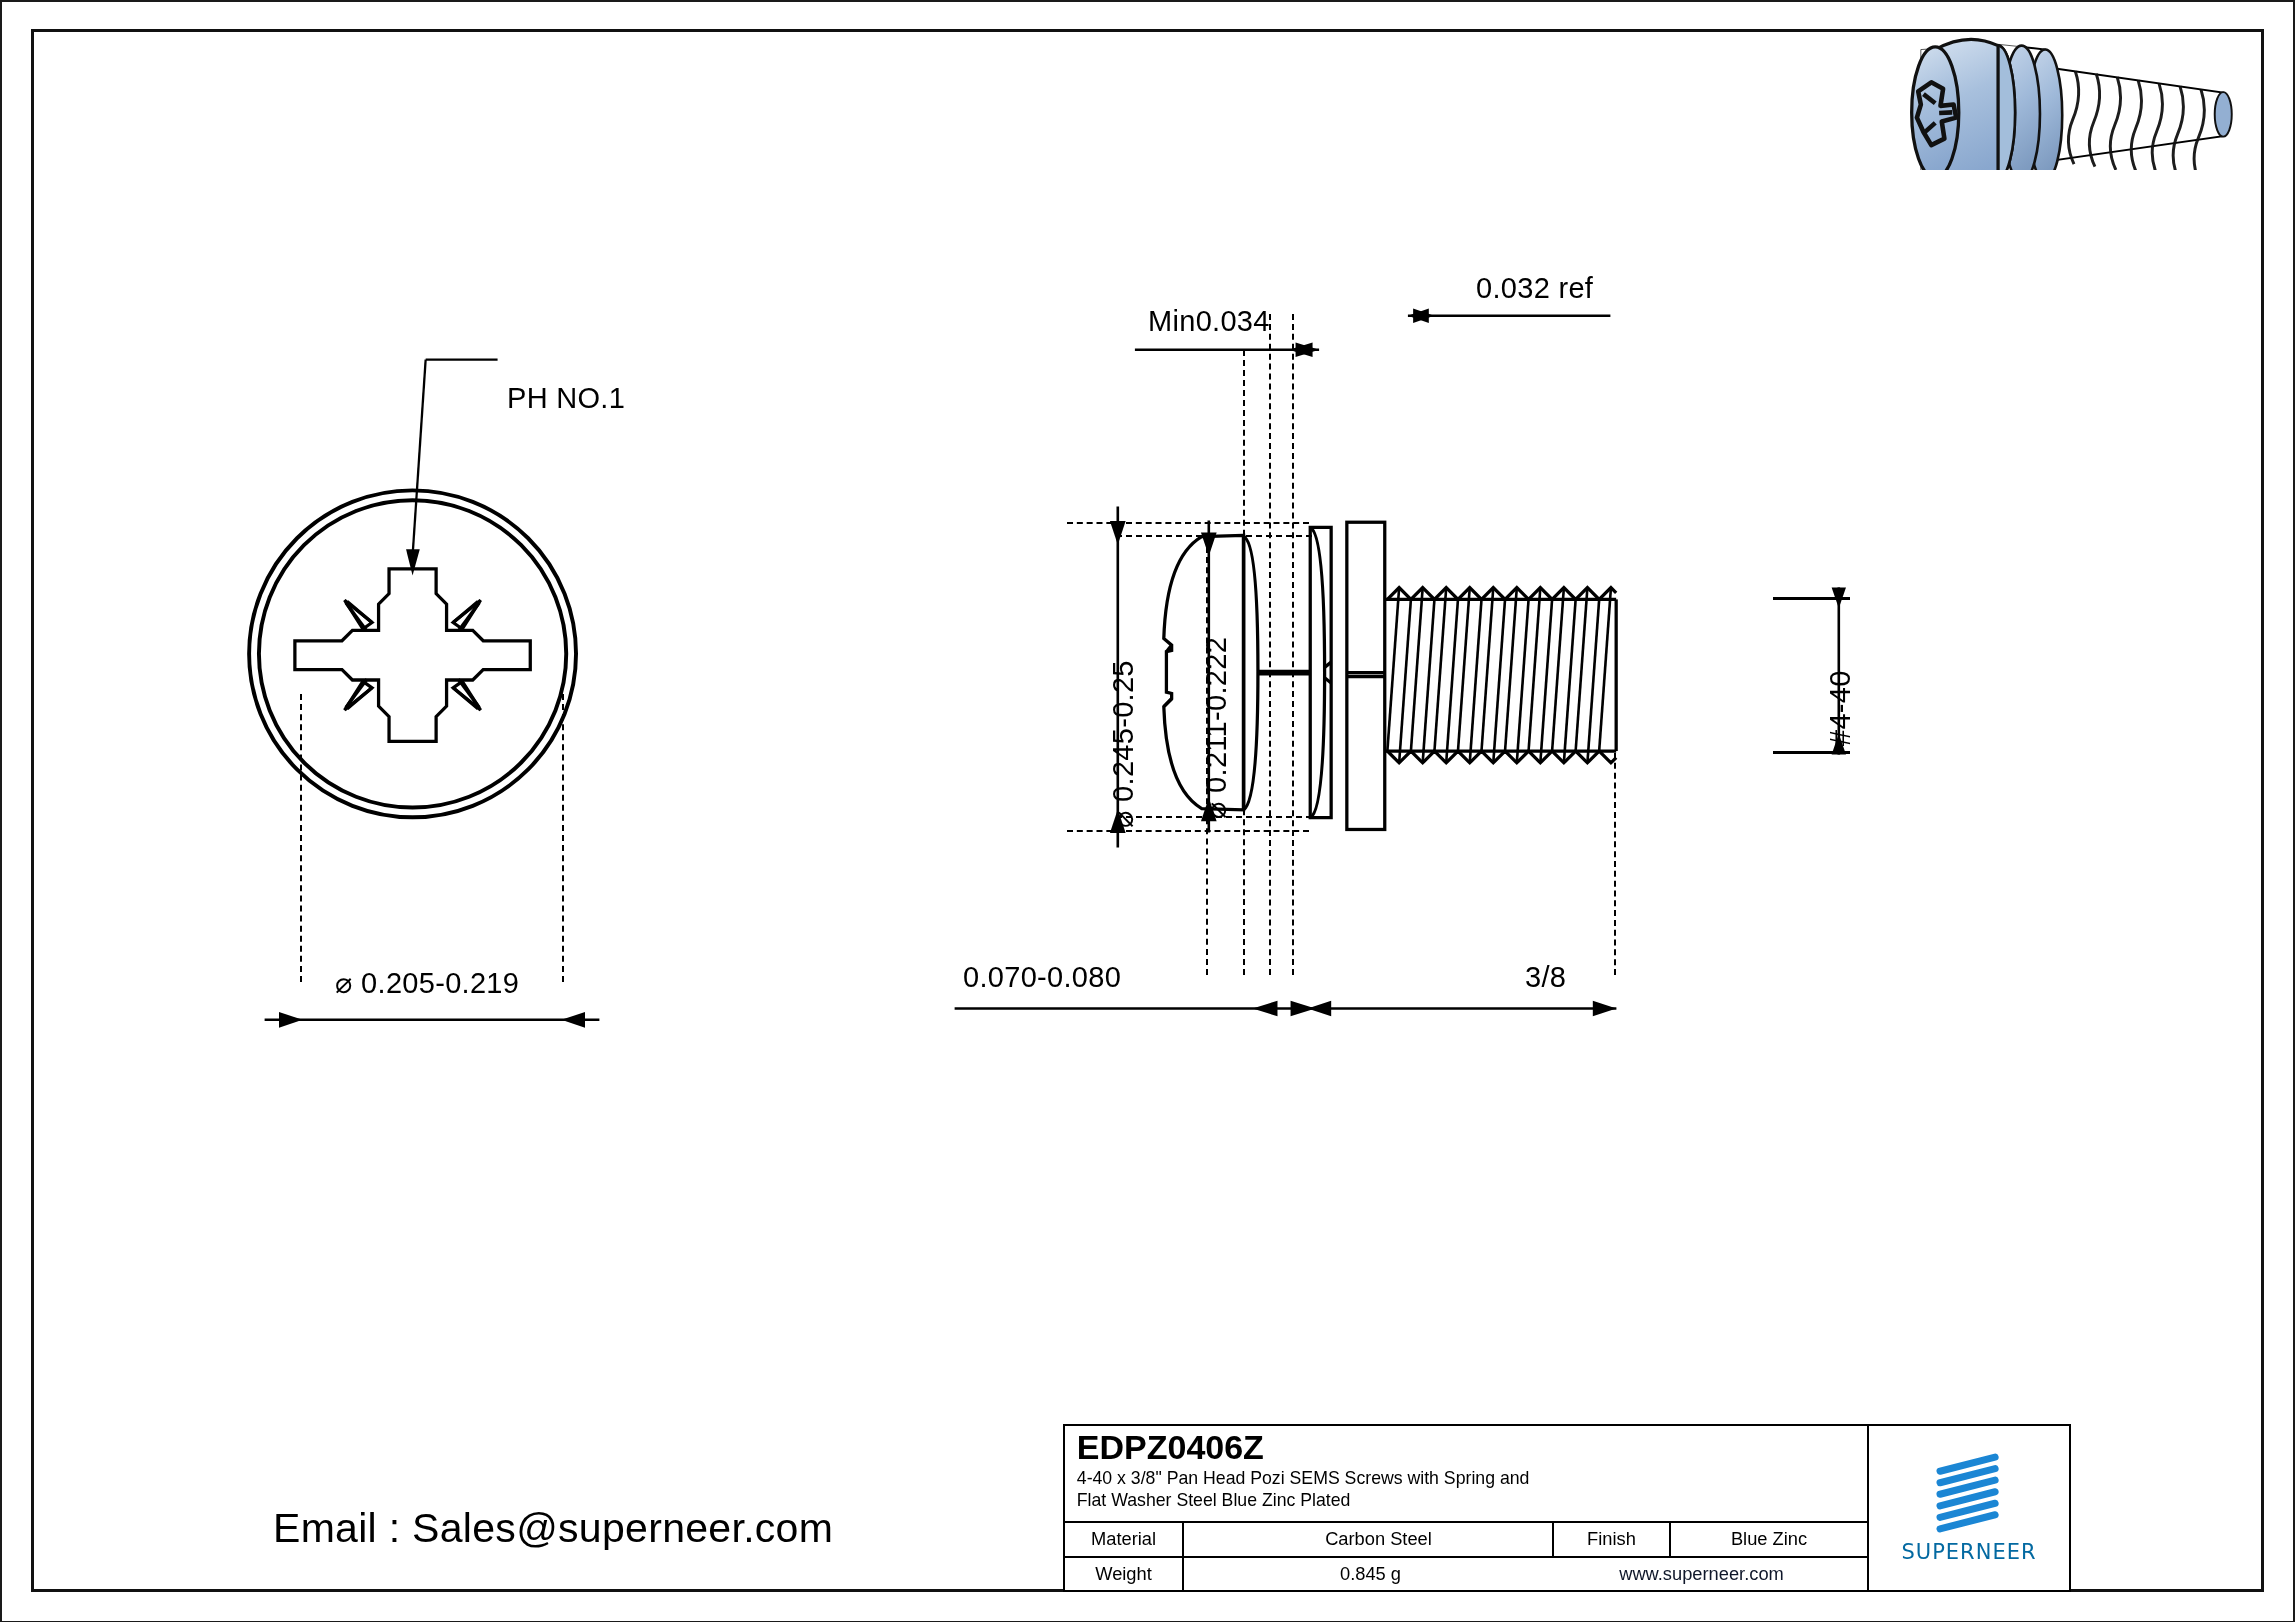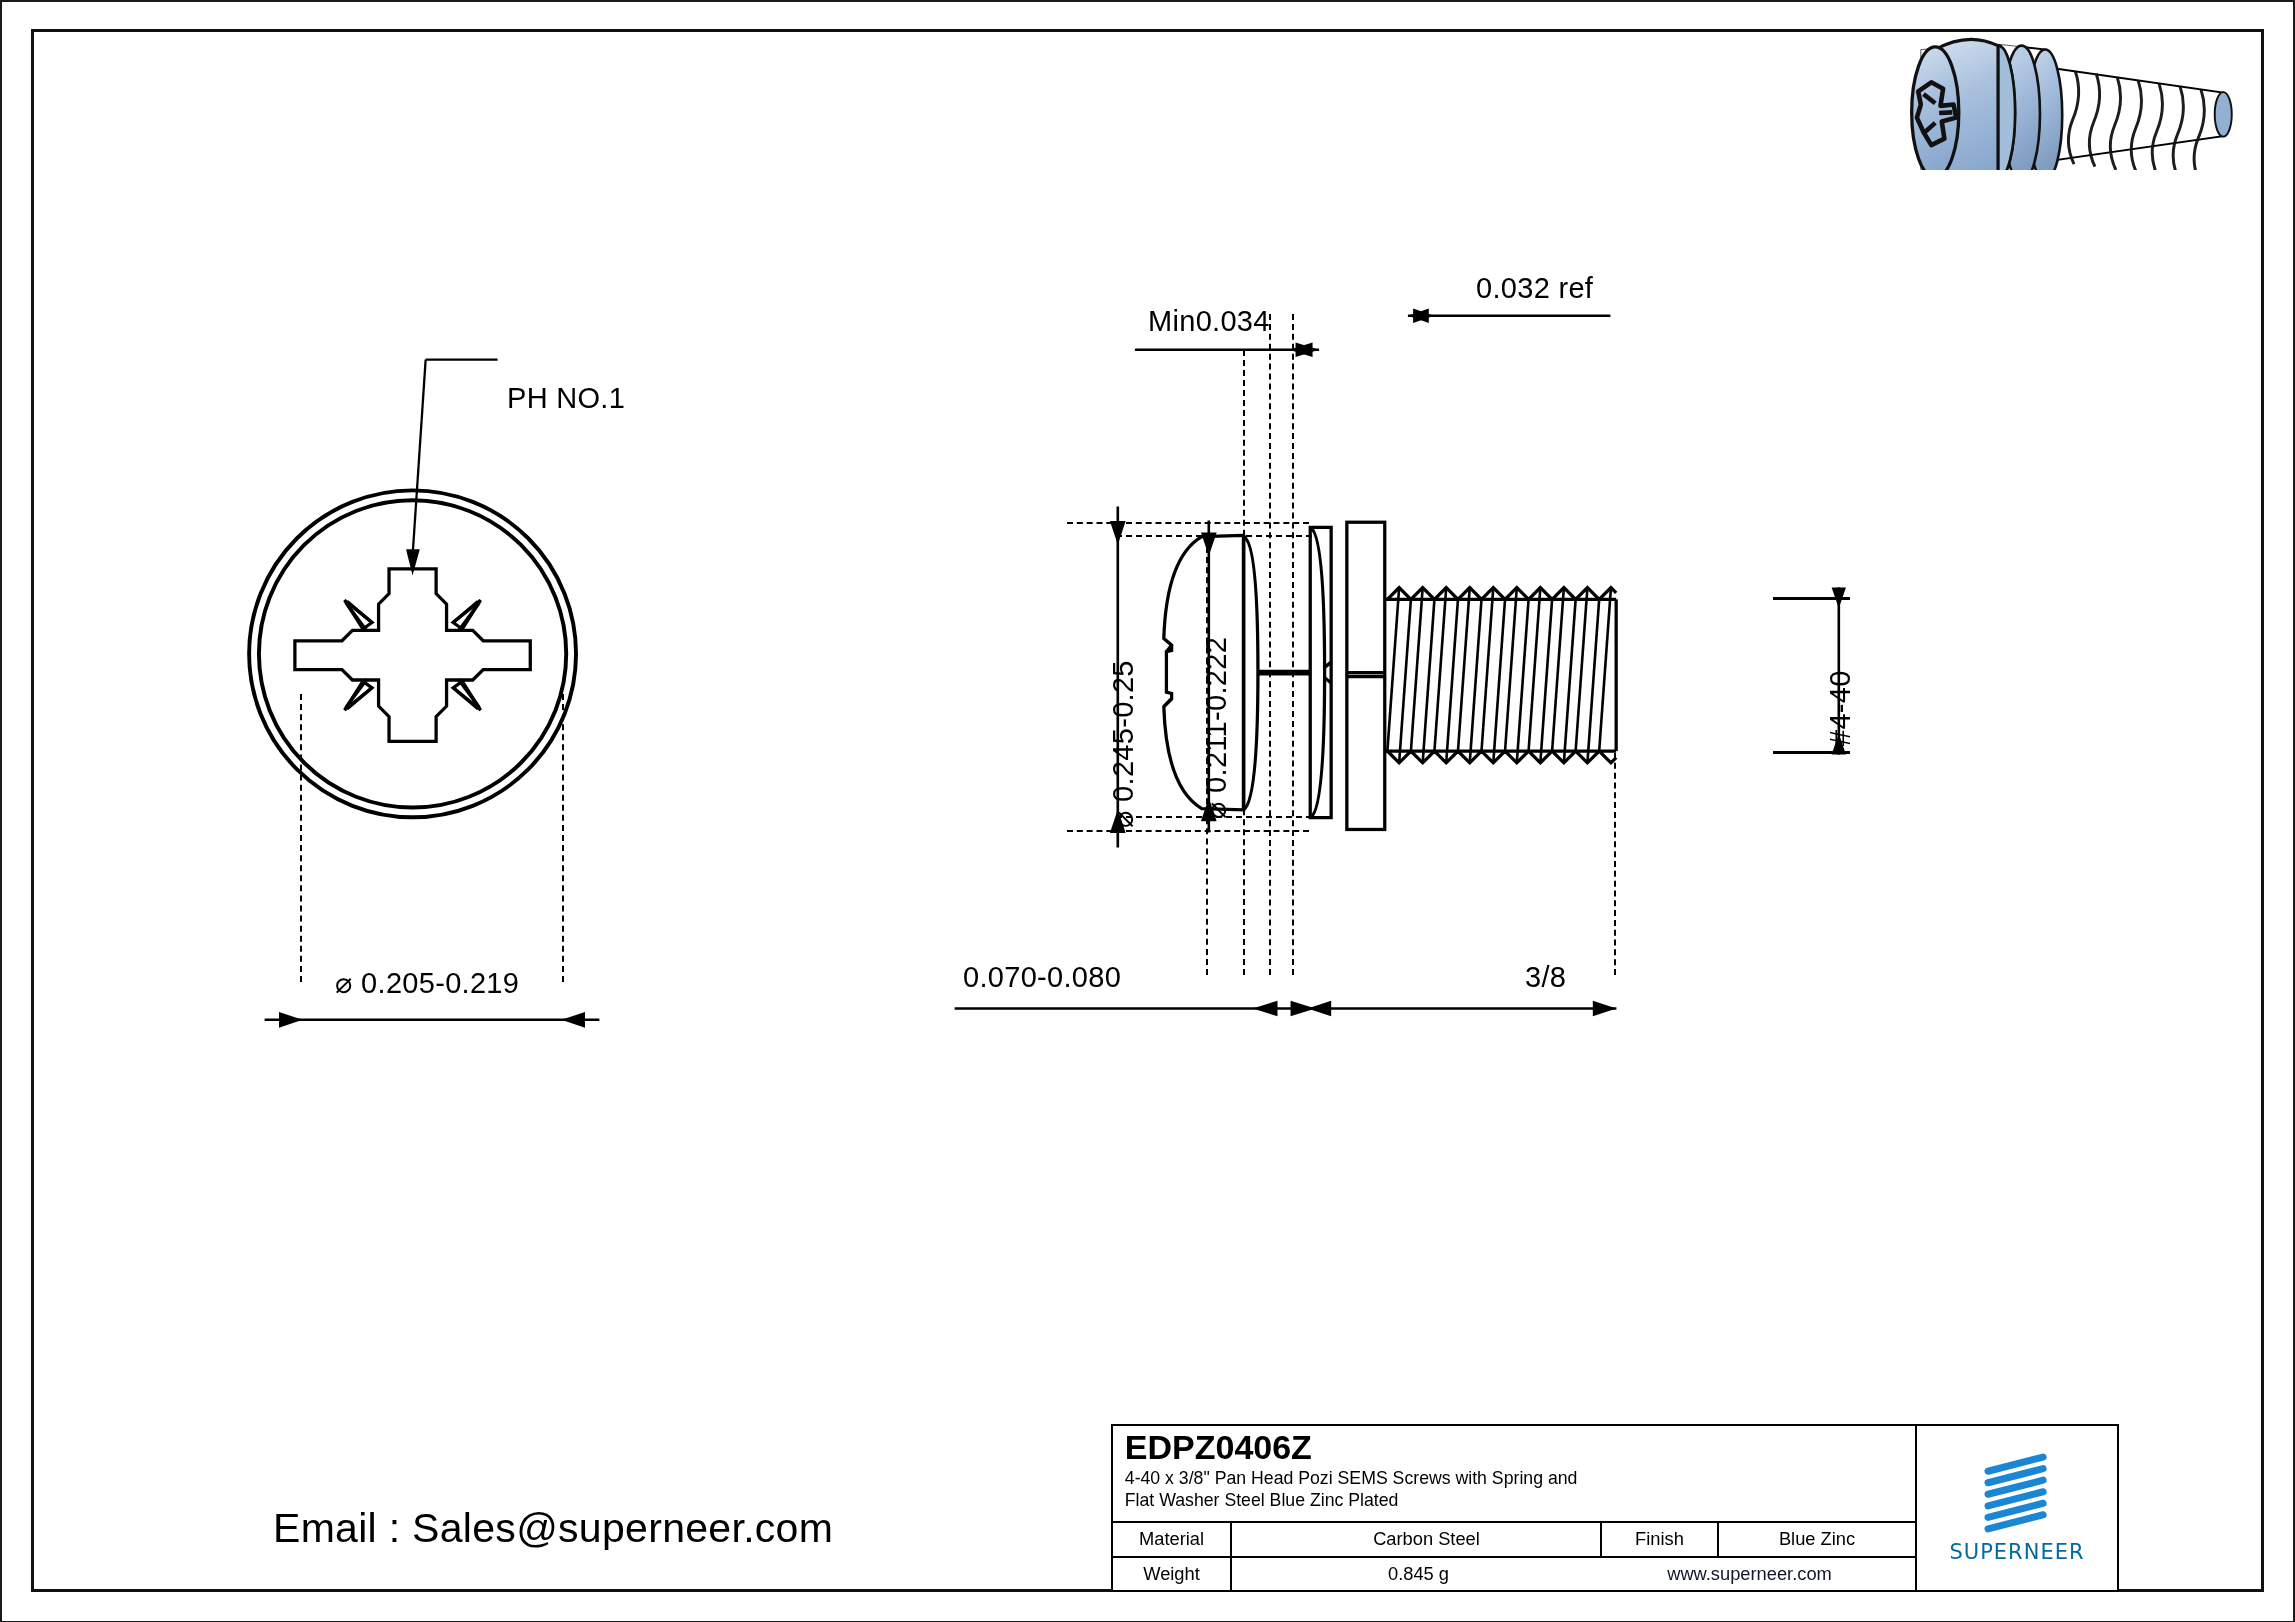--- a/index.html
+++ b/index.html
@@ -20,21 +20,21 @@
   
   .abs{position:absolute;}
   .dimtext{font-size:29px;letter-spacing:0.3px;white-space:nowrap;
            font-family:"Liberation Sans","DejaVu Sans",sans-serif;}
   .solid-line{position:absolute;background:#000;}
   .dash-v{position:absolute;border-left:2px dashed #000;}
   .dash-h{position:absolute;border-top:2px dashed #000;}
 
   
   .titleblock{position:absolute;left:1063px;top:1424px;width:1008px;height:168px;
-    box-sizing:border-box;border:2.6px solid #000;background:#fff;display:flex;margin-left:48px;}
+    box-sizing:border-box;border:2.6px solid #000;background:#fff;display:flex;}
   .tb-left{flex:0 0 802px;display:flex;flex-direction:column;border-right:2.6px solid #000;}
   .tb-desc{flex:0 0 97px;box-sizing:border-box;padding:3.9px 0 0 11.8px;
            border-bottom:2.6px solid #000;display:flex;flex-direction:column;justify-content:flex-start;}
   .tb-partno{font-size:34px;font-weight:bold;letter-spacing:0px;line-height:1.02;}
   .tb-descline{font-size:17.7px;line-height:1.22;}
   .tb-row{flex:1 1 0;display:flex;align-items:stretch;text-align:right;}
   .tb-row + .tb-row{border-top:2.6px solid #000;}
   .tb-cell{display:flex;align-items:center;justify-content:center;font-size:18.3px;box-sizing:border-box;}
   .c-label{flex:0 0 119px;border-right:2px solid #000;}
   .c-value{flex:1 1 0;padding-left:21px;}

